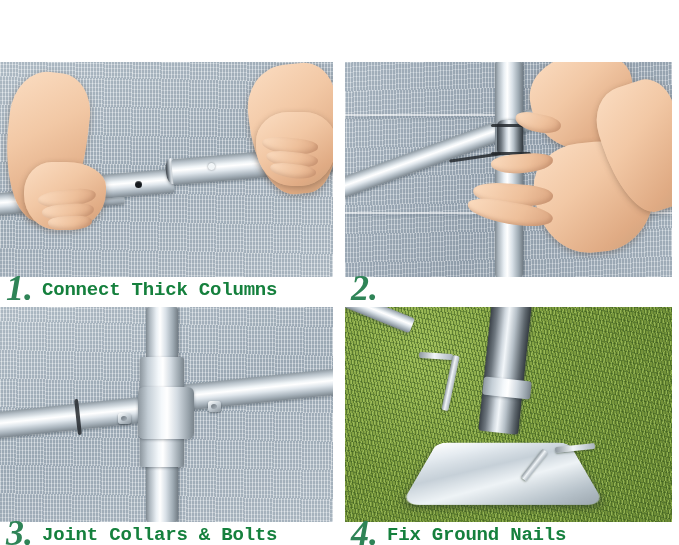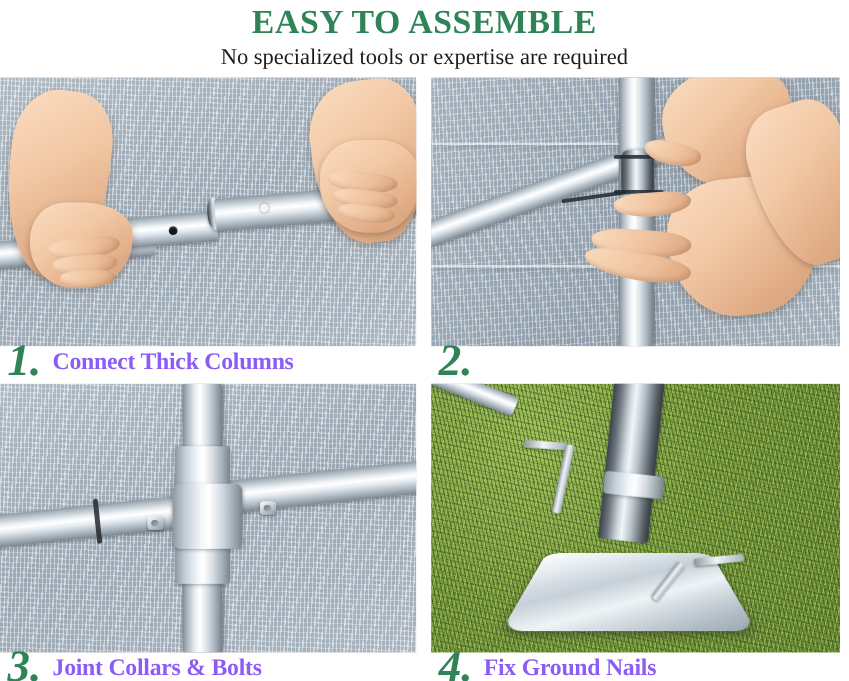--- a/index.html
+++ b/index.html
@@ -230,38 +230,34 @@
     font-style: italic;
     font-size: 36px;
     line-height: 34px;
     color: #2f8457;
     padding-left: 6px;
     padding-right: 9px;
     position: relative;
     z-index: 3;
   }
   .step-label {
-    font-family: Liberation Serif, serif;
+    font-family: Liberation Mono, monospace;
     font-weight: bold;
     font-size: 19px;
     line-height: 26px;
-    color: #8b5cf6;
+    color: #15803d;
     letter-spacing: -0.2px;
     padding-bottom: 2px;
   }
 </style>
 </head>
 <body>
 
 <div class="page">
 
-  <div class="header">
-    <div class="title">EASY TO ASSEMBLE</div>
-    <div class="subtitle">No specialized tools or expertise are required</div>
-  </div>
 
   <div class="grid">
 
     <div class="cell c1">
       <div class="photo">
         <div class="bg-tarp"></div>
 
         <div class="pole" style="left:-6px; top:126px; width:130px; height:22px; transform:rotate(-5deg);"></div>
         <div class="pole" style="left:96px; top:110px; width:78px; height:24px; transform:rotate(-5deg);"></div>
         <div class="pole pole-dark" style="left:166px; top:96px; width:12px; height:26px; transform:rotate(-5deg); border-radius:50%/40%;"></div>

